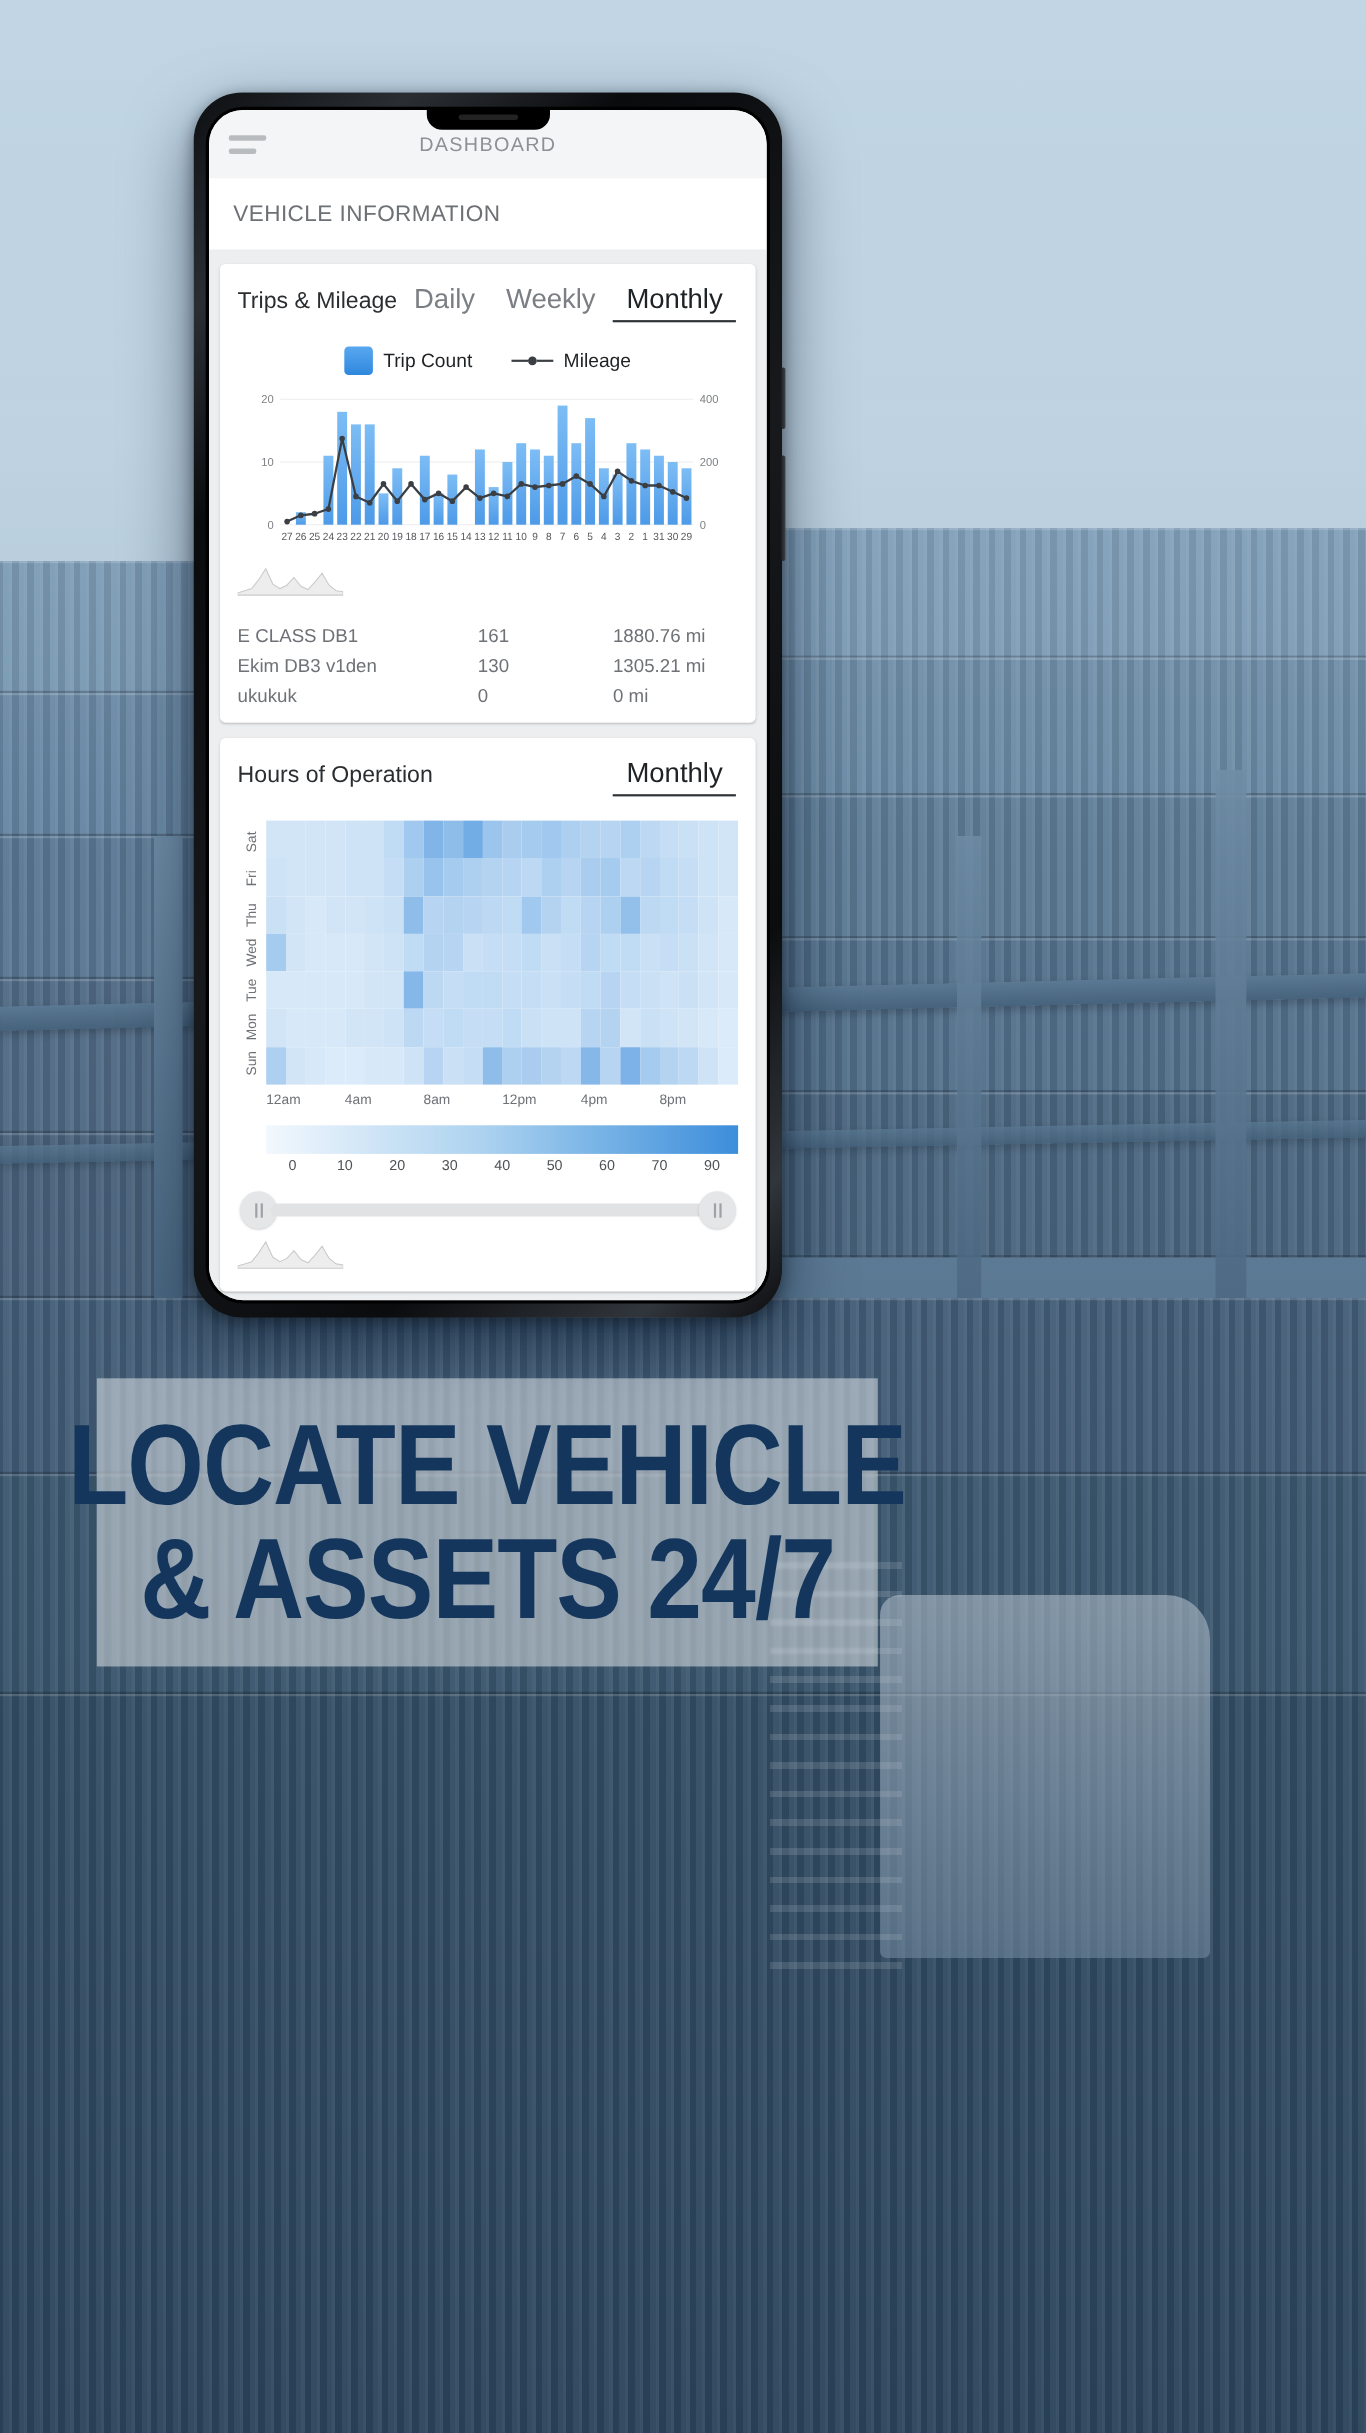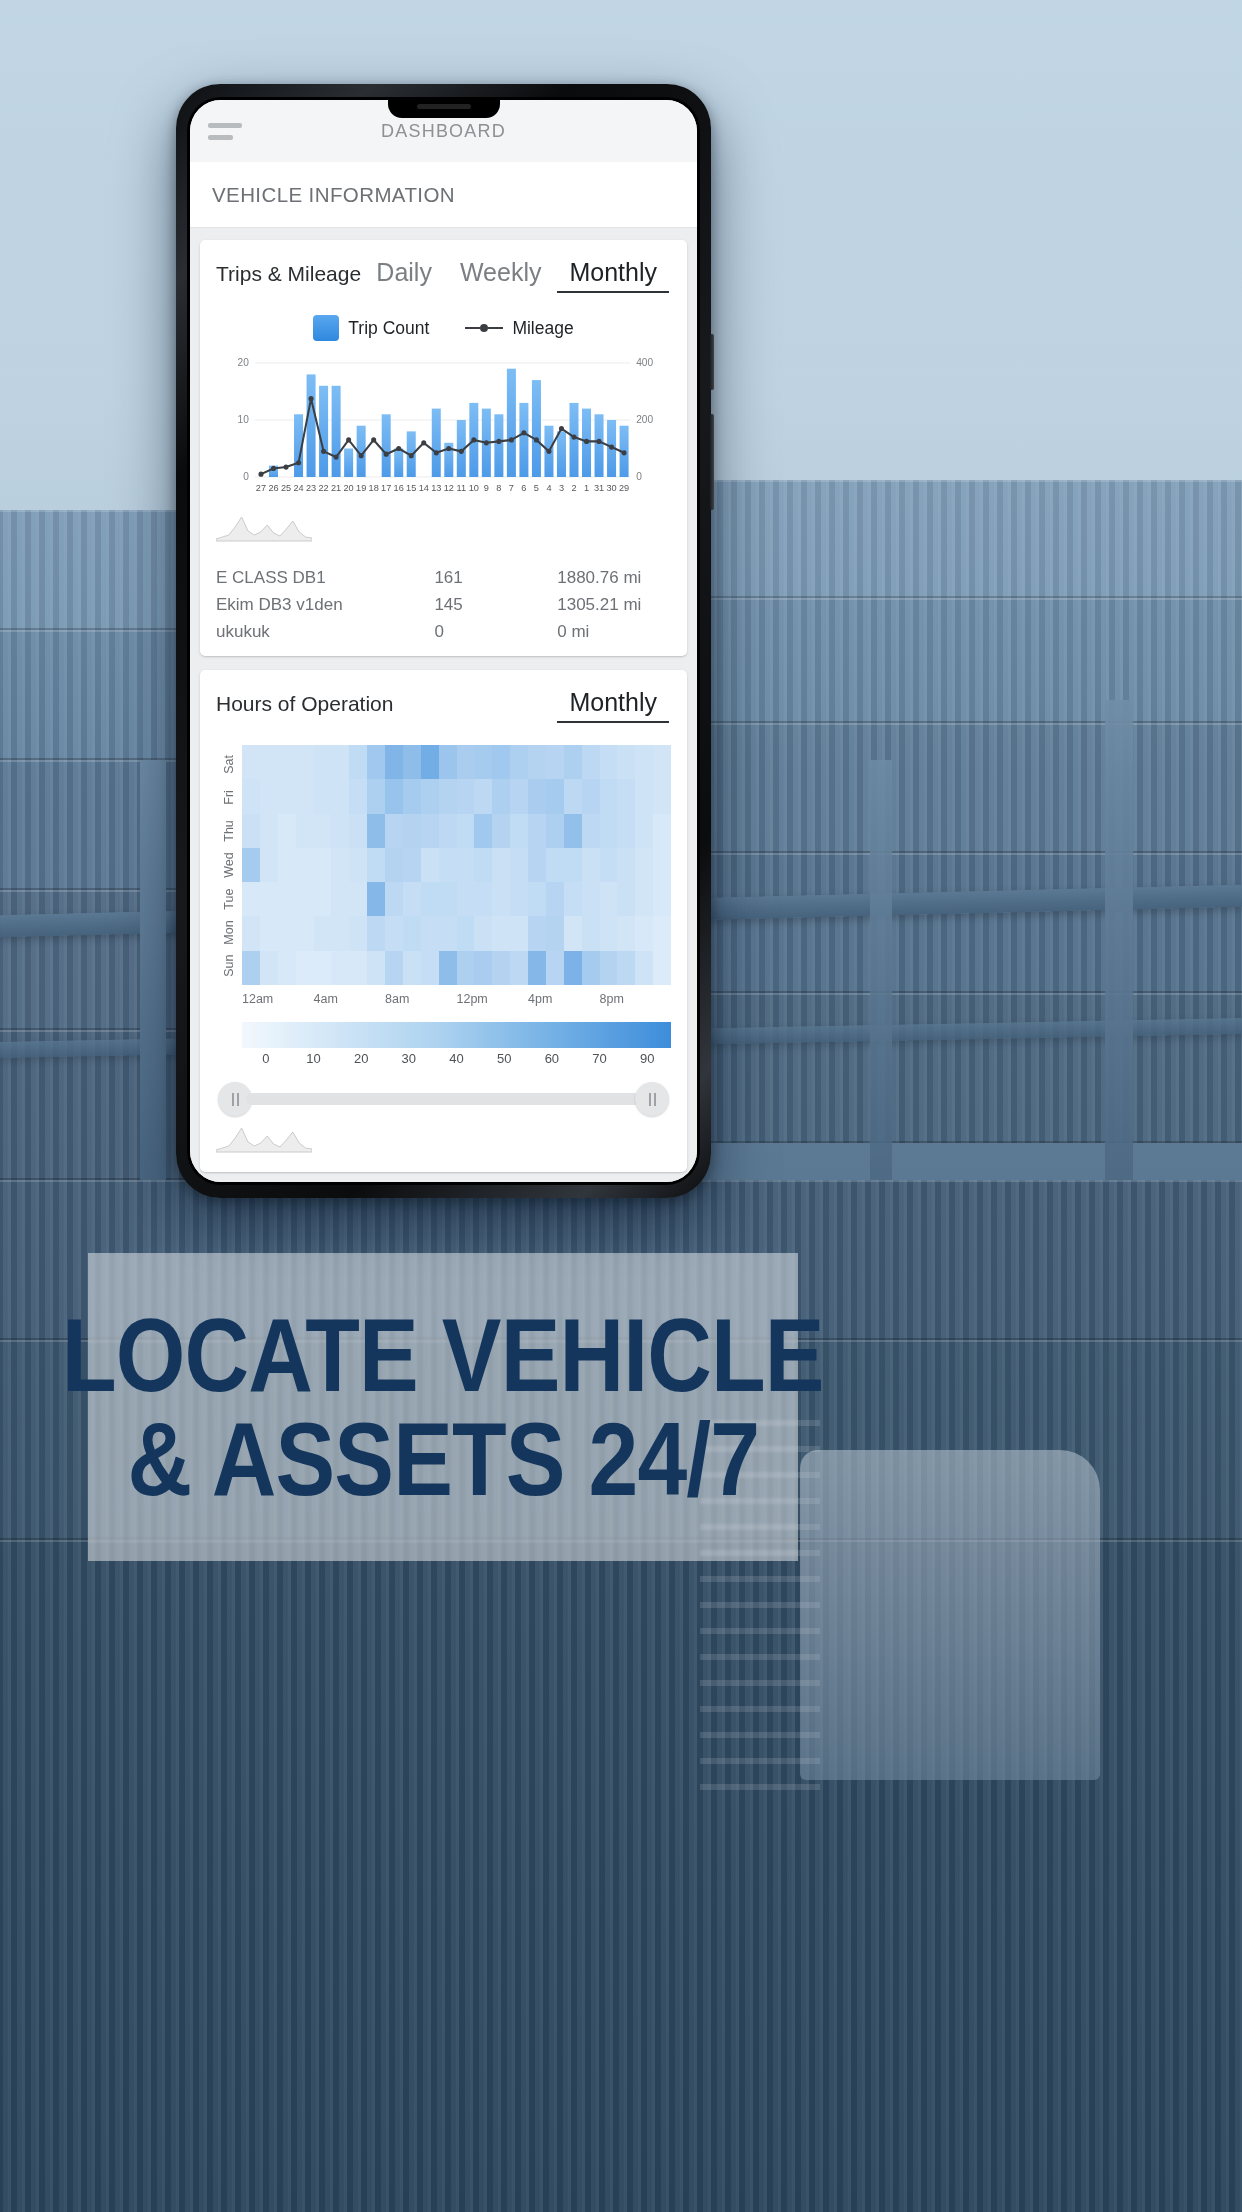--- a/index.html
+++ b/index.html
@@ -199,21 +199,21 @@
   .sl-handle {
     width: 34px; height: 34px; border-radius: 50%; background: #e4e6e8;
     display: flex; align-items: center; justify-content: center; gap: 3px;
     box-shadow: 0 1px 2px rgba(0,0,0,.18); flex: 0 0 auto; cursor: pointer;
   }
   .sl-handle i { width: 2px; height: 13px; background: #9ea1a5; display: block; }
   .sl-track { flex: 1; height: 12px; background: #e0e2e4; border-radius: 6px; margin: 0 -6px; }
 
   
   #banner {
-    position: absolute; left: 88px; top: 1253px; width: 710px; height: 308px;
+    position: absolute; left: 88px; top: 1253px; width: 710px; height: 262px;
     background: rgba(255,255,255,.45);
     backdrop-filter: blur(1px);
     display: flex; flex-direction: column; align-items: center; justify-content: center;
     gap: 0;
   }
   #banner .l1, #banner .l2 {
     color: #15365c; font-weight: bold;
     font-family: "Liberation Sans Narrow", "Liberation Sans", sans-serif;
     transform: scaleX(.86); transform-origin: center;
     letter-spacing: -1px;
@@ -419,21 +419,21 @@
 
           <div class="tbl">
             <div class="tbl-body">
               <div class="tbl-row">
                 <div class="c-veh">E CLASS DB1</div>
                 <div class="c-trip">161</div>
                 <div class="c-mi">1880.76 mi</div>
               </div>
               <div class="tbl-row">
                 <div class="c-veh">Ekim DB3 v1den</div>
-                <div class="c-trip">145</div>
+                <div class="c-trip">130</div>
                 <div class="c-mi">1305.21 mi</div>
               </div>
               <div class="tbl-row">
                 <div class="c-veh">ukukuk</div>
                 <div class="c-trip">0</div>
                 <div class="c-mi">0 mi</div>
               </div>
             </div>
           </div>
         </div>

